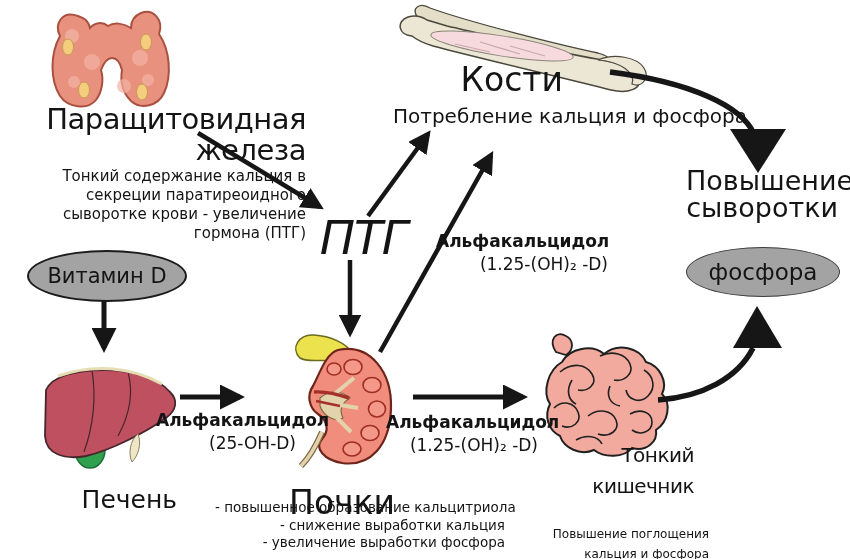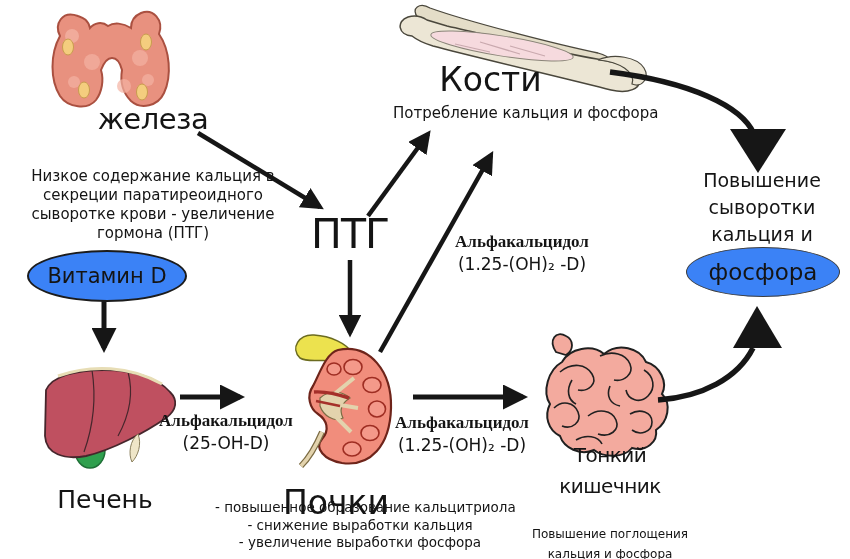--- a/index.html
+++ b/index.html
@@ -2,40 +2,40 @@
 <html><head>
 <meta charset="utf-8">
 <style>
   html,body{margin:0;padding:0;background:#ffffff;}
   .canvas{
     position:relative;width:850px;height:559px;background:#ffffff;
     font-family:"DejaVu Sans","Liberation Sans",sans-serif;color:#141414;
     overflow:hidden;
   }
   .abs{position:absolute;}
-  .ctr{text-align:center;}
+  .ctr{text-align:right;}
   .nw{white-space:nowrap;}
   svg.art{position:absolute;left:0;top:0;width:850px;height:559px;}
 
   .parathyroid-title{left:0;top:104px;width:306px;font-size:29px;line-height:31px;letter-spacing:-0.5px;}
   .parathyroid-desc{left:0;top:167px;width:306px;font-size:15px;line-height:19px;}
-  .ptg-label{left:293px;top:210px;width:114px;font-size:41px;letter-spacing:-1px;}
+  .ptg-label{left:293px;top:210px;width:114px;font-size:47px;letter-spacing:-1px;font-style:italic;}
   .bones-title{left:418px;top:60px;width:145px;font-size:33px;}
-  .bones-desc{left:393px;top:104px;width:255px;font-size:15px;}
-  .serum-title{left:686px;top:167px;width:152px;font-size:19px;line-height:27px;}
-  .oval{display:flex;align-items:center;justify-content:center;border-radius:50%;background:#3b82f6;}
+  .bones-desc{left:393px;top:104px;width:255px;font-size:20px;}
+  .serum-title{left:686px;top:167px;width:152px;font-size:27px;line-height:27px;}
+  .oval{display:flex;align-items:center;justify-content:center;border-radius:50%;background:#a3a3a3;}
   .phos-oval{left:686px;top:247px;width:152px;height:48px;border:1.5px solid #3c3c3c;font-size:23px;}
   .vit-oval{left:27px;top:250px;width:156px;height:48px;border:2px solid #1c1c1c;font-size:21px;}
   .liver-title{left:33px;top:485px;width:144px;font-size:25px;}
   .kidneys-title{left:277px;top:454px;width:118px;font-size:33px;margin-top:29px;}
   .kidneys-effects{left:215px;top:499px;width:290px;font-size:13.5px;line-height:17.5px;}
   .intestine-title{left:526px;top:440px;width:168px;font-size:20px;line-height:31px;letter-spacing:-0.5px;}
   .intestine-desc{left:511px;top:524px;width:198px;font-size:12px;line-height:20px;}
   .edge-label{font-size:17px;line-height:23px;}
-  .edge-label .nm{font-weight:bold;font-family:Liberation Serif, serif;}
+  .edge-label .nm{font-weight:bold;}
   .alfa-liver{left:156px;top:409px;width:140px;}
   .alfa-kidney{left:386px;top:411px;width:152px;}
   .alfa-mid{left:436px;top:230px;width:172px;}
 </style>
 </head>
 <body>
 
 <div class="canvas">
 
   <svg class="art" viewBox="0 0 850 559">
@@ -126,38 +126,38 @@
       <path d="M610,72 C690,82 742,106 754,134" stroke="#161616" stroke-width="5.5" fill="none"></path>
       <polygon points="730,129 786,129 758,173" fill="#161616"></polygon>
     </g>
     <g>
       <path d="M658,400 C702,397 738,378 753,348" stroke="#161616" stroke-width="5.5" fill="none"></path>
       <polygon points="757,306 733,348 782,348" fill="#161616"></polygon>
     </g>
   </svg>
 
   <div class="abs ctr parathyroid-title">
+    <div class="nw">Паращитовидная</div>
     <div class="nw">железа</div>
   </div>
   <div class="abs ctr parathyroid-desc">
-    <div class="nw">Низкое содержание кальция в</div>
+    <div class="nw">Тонкий содержание кальция в</div>
     <div class="nw">секреции паратиреоидного</div>
     <div class="nw">сыворотке крови - увеличение</div>
     <div class="nw">гормона (ПТГ)</div>
   </div>
 
   <div class="abs ctr nw ptg-label">ПТГ</div>
 
   <div class="abs ctr nw bones-title">Кости</div>
   <div class="abs ctr nw bones-desc">Потребление кальция и фосфора</div>
 
   <div class="abs ctr serum-title">
     <div class="nw">Повышение</div>
     <div class="nw">сыворотки</div>
-    <div class="nw">кальция и</div>
   </div>
   <div class="abs oval phos-oval">
     <span class="nw">фосфора</span>
   </div>
 
   <div class="abs oval vit-oval">
     <span class="nw">Витамин D</span>
   </div>
 
   <div class="abs ctr nw liver-title">Печень</div>

